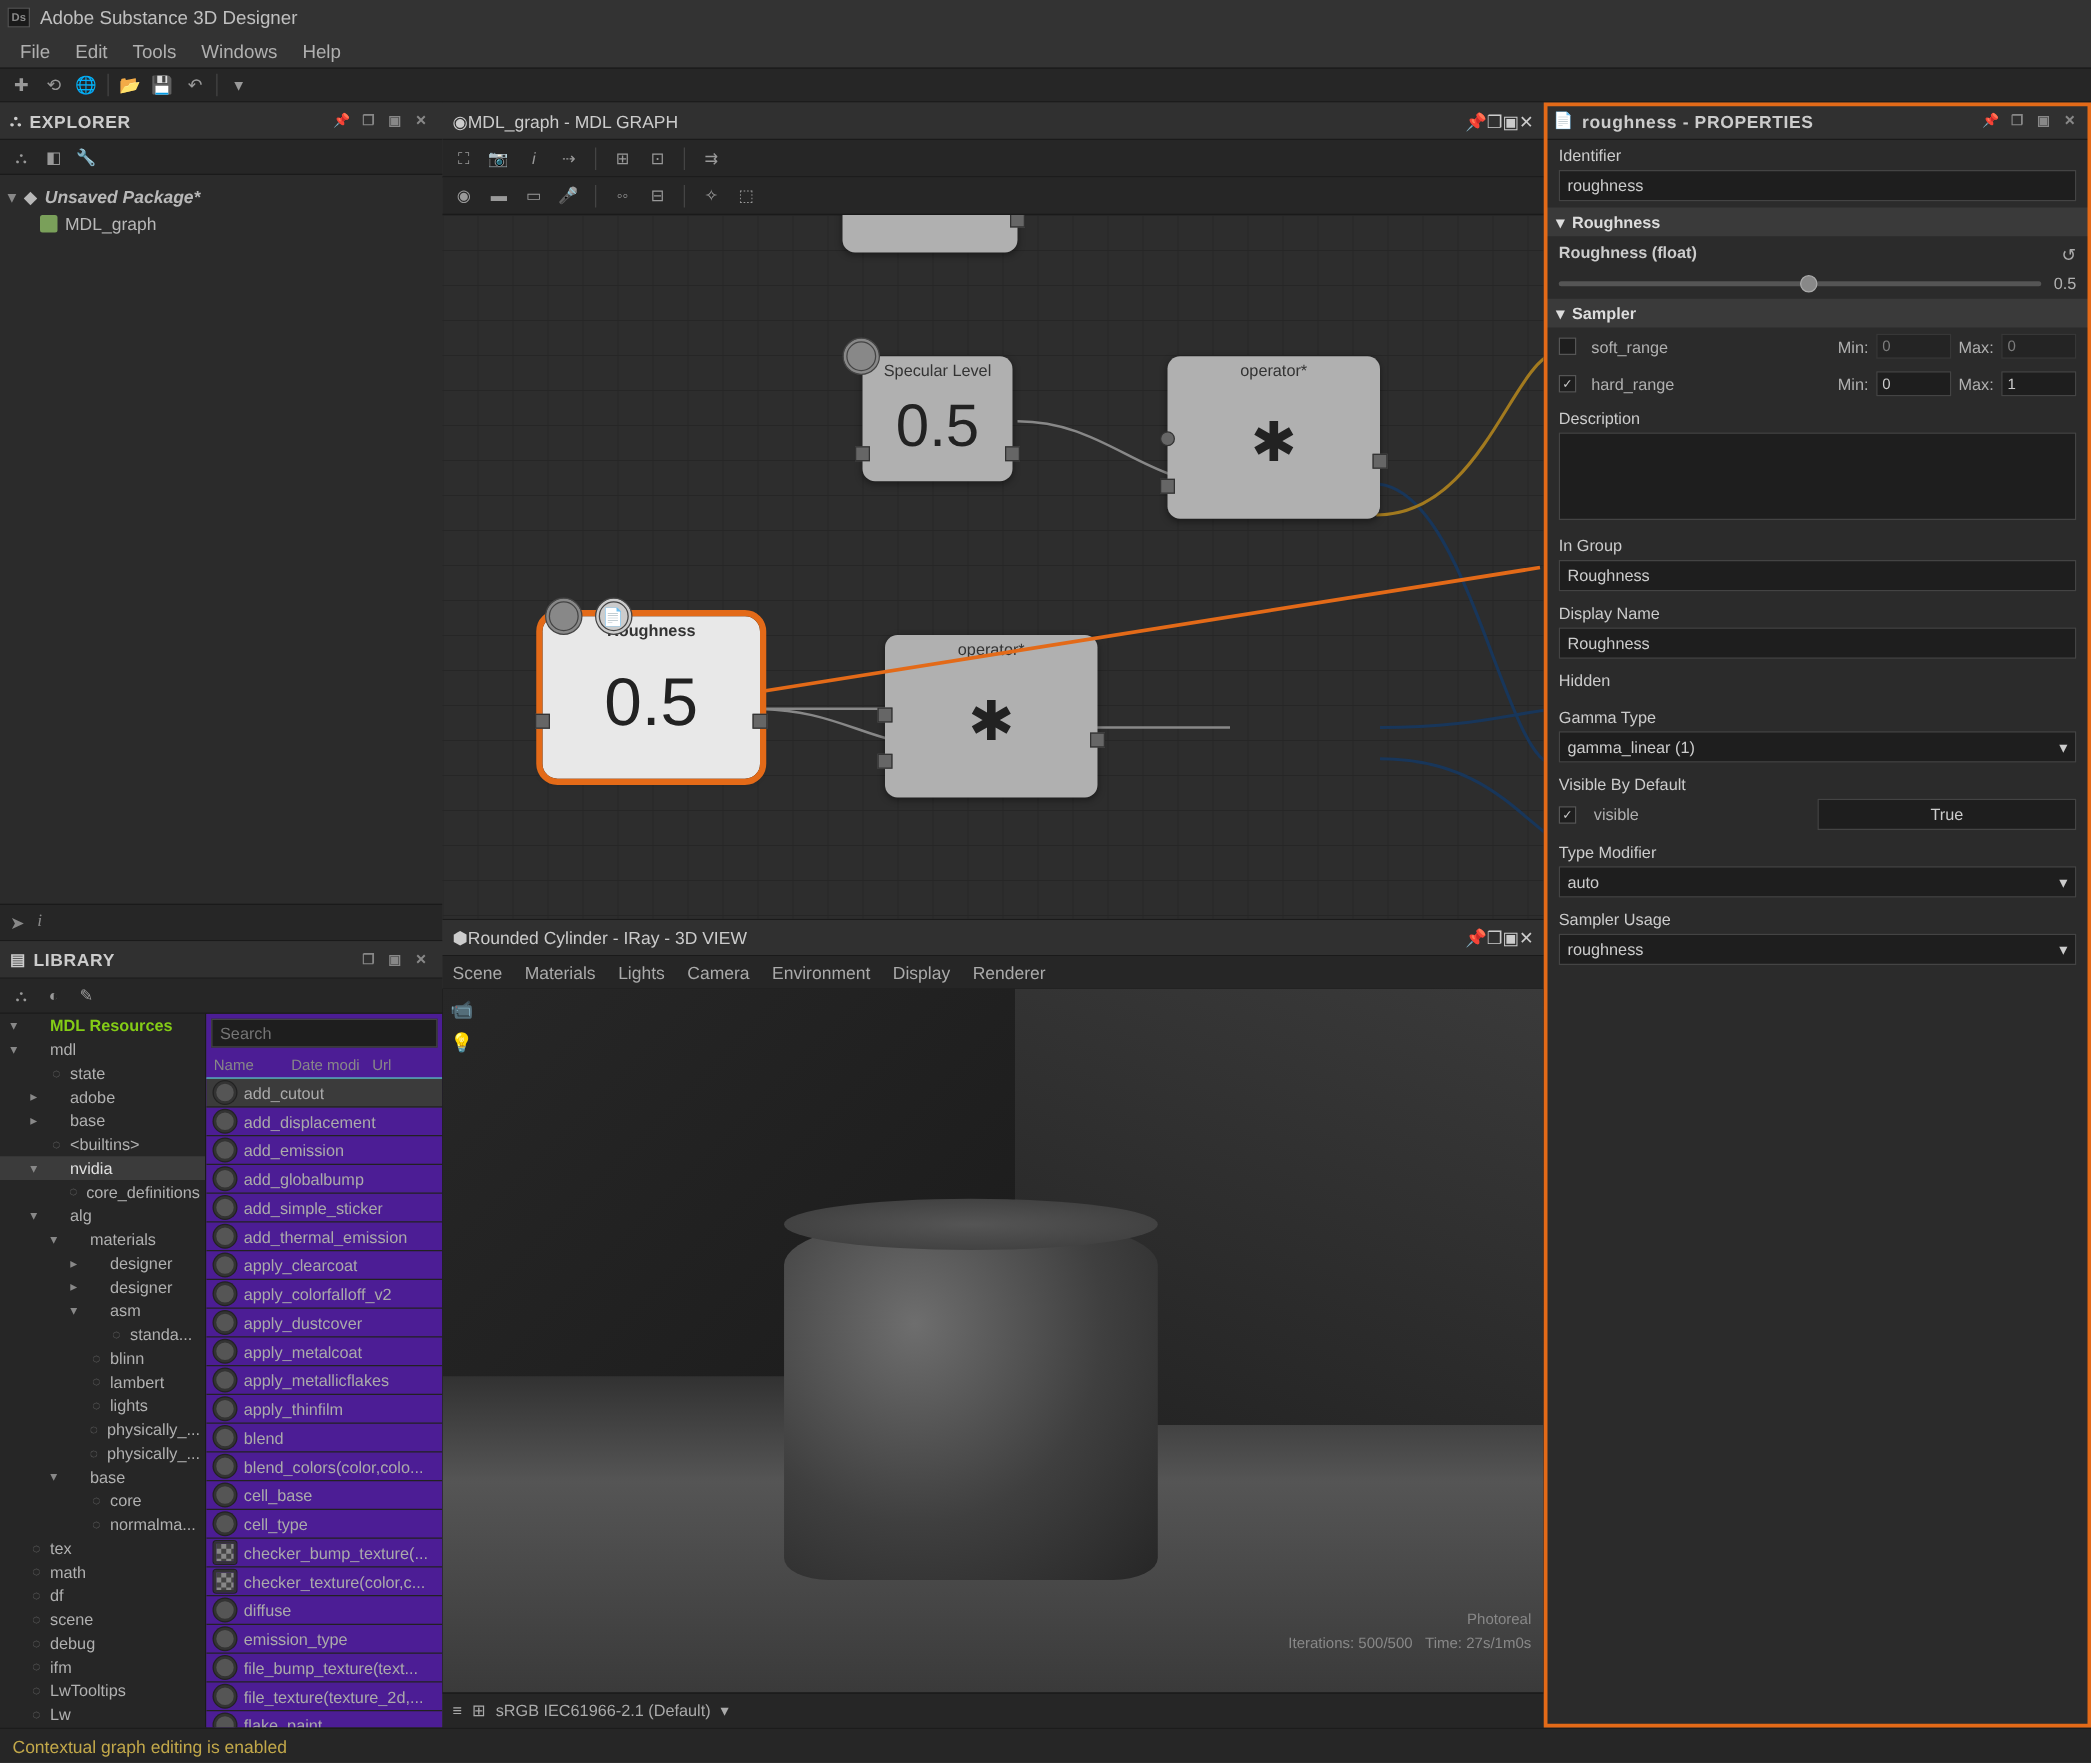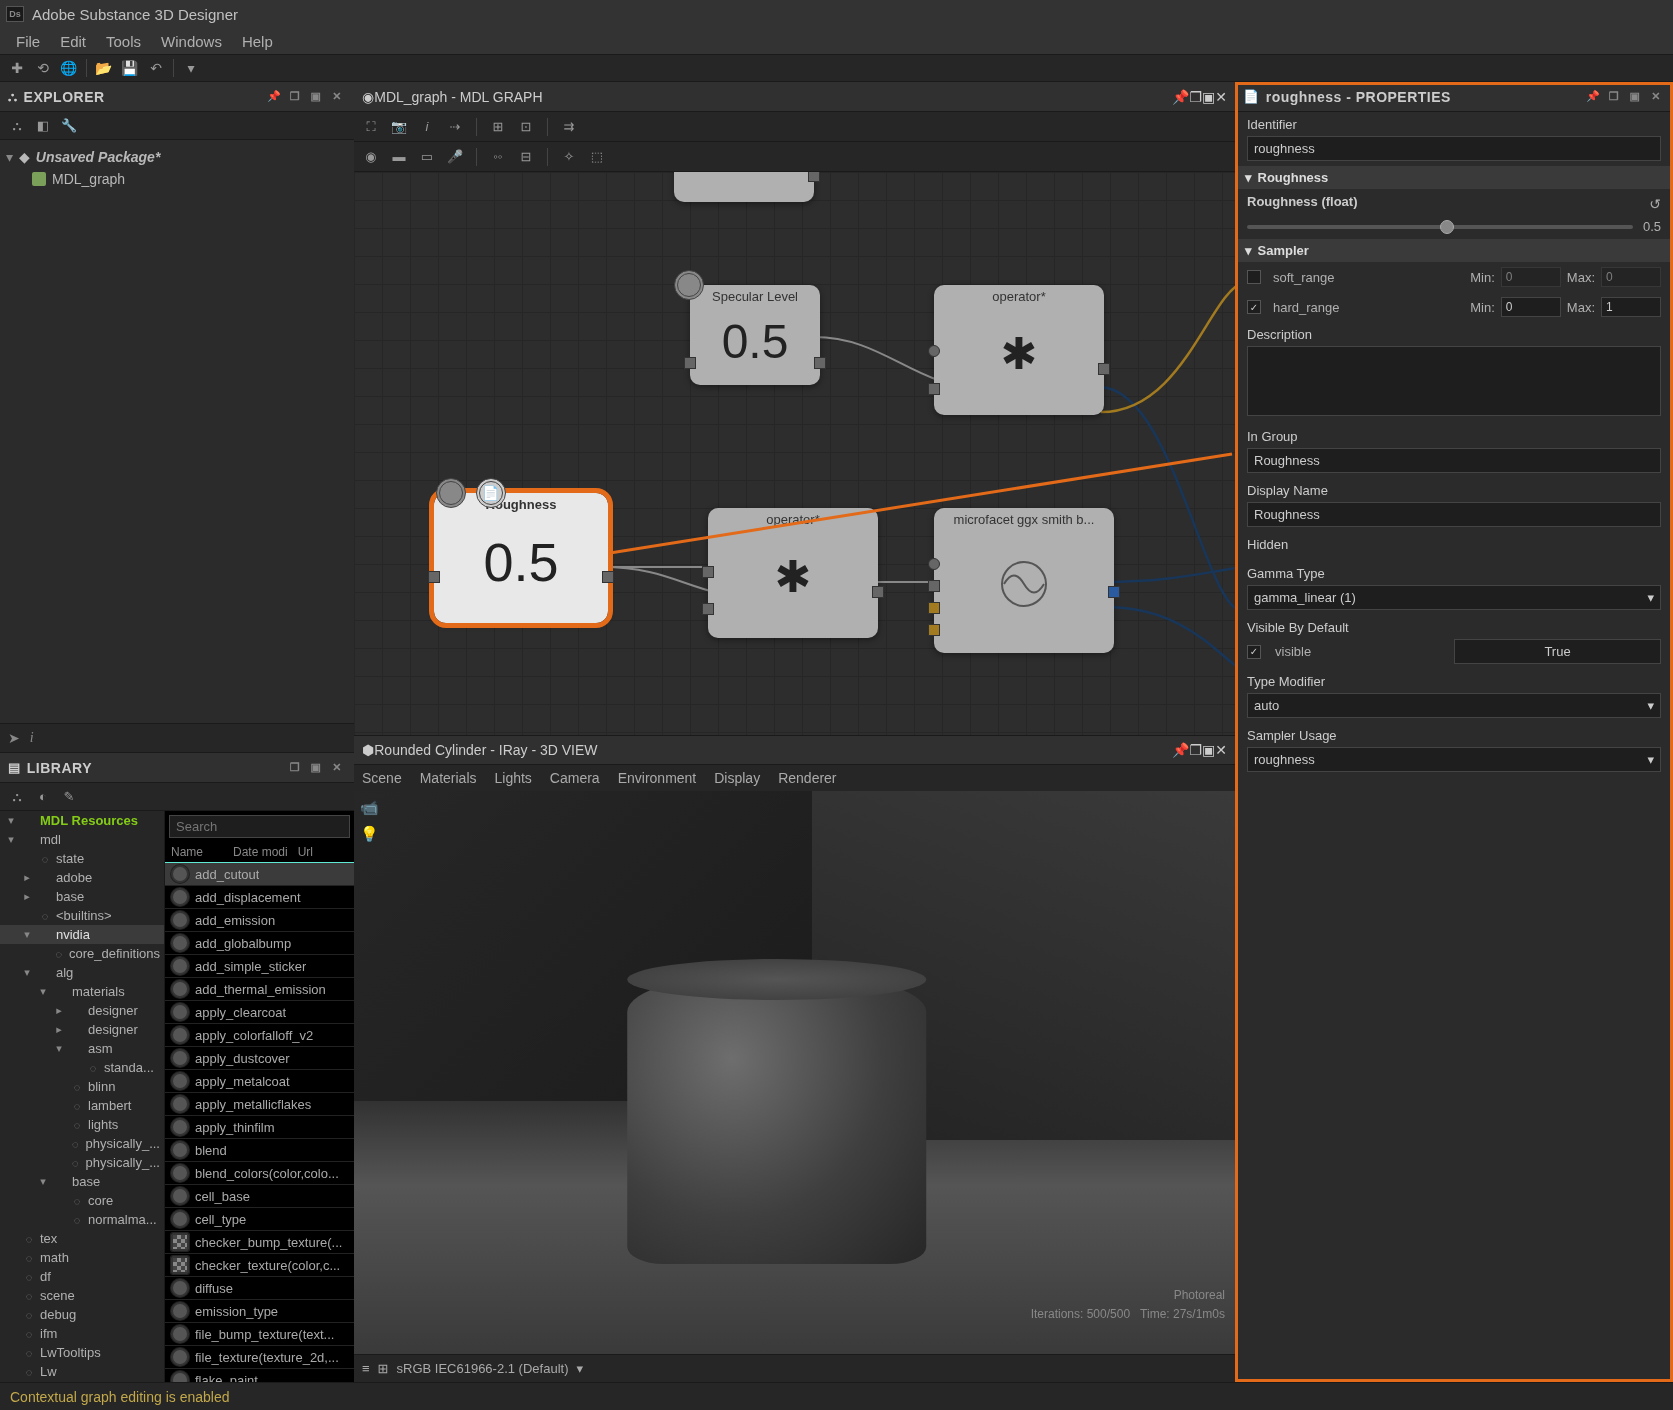--- a/index.html
+++ b/index.html
@@ -90,21 +90,21 @@
   width: 165px; background: #262626; border-right: 1px solid #1a1a1a;
   font-size: 13px; overflow-y: hidden;
 }
 .lib-tree .row {
   display: flex; align-items: center; padding: 2px 4px; white-space: nowrap;
   color: #b0b0b0; gap: 4px;
 }
 .lib-tree .row.sel { background: #3b3b3b; color: #e0e0e0; }
 .lib-tree .ic { width: 14px; height: 14px; display: inline-flex; align-items: center; justify-content: center; font-size: 11px; color: #888; }
 .lib-list {
-  flex: 1; background: #000000; font-size: 13px; overflow-y: hidden;
+  flex: 1; background: #4c1d95; font-size: 13px; overflow-y: hidden;
 }
 .lib-list .search {
   width: calc(100% - 8px); margin: 4px; background: #1e1e1e; border: 1px solid #444;
   color: #aaa; padding: 3px 6px; font-size: 13px;
 }
 .lib-list .cols {
   display: flex; padding: 3px 6px; color: #888; font-size: 12px;
   border-bottom: 1px solid #5eead4;
 }
 .lib-list .cols span:first-child { width: 62px; }
@@ -649,21 +649,21 @@
         <path d="M 248 395 C 320 395 340 425 400 425" stroke="#888" stroke-width="2" fill="none"></path>
         <path d="M 520 410 C 580 410 600 410 630 410" stroke="#888" stroke-width="2" fill="none"></path>
         <path d="M 750 410 C 820 410 850 400 890 395" stroke="#18365a" stroke-width="2.5" fill="none"></path>
         <path d="M 750 435 C 830 435 860 480 890 500" stroke="#18365a" stroke-width="2.5" fill="none"></path>
       </svg>
 
       <div class="node" style="left:320px;top:-30px;width:140px;height:60px">
         <div class="port right" style="top:28px"></div>
       </div>
 
-      <div class="node" style="left:336px;top:113px;width:130px;height:100px">
+      <div class="node" style="left:336px;top:113px;width:120px;height:100px">
         <div class="badge-circle" style="left:-16px"></div>
         <div class="ntitle">Specular Level</div>
         <div class="nbody" style="height:70px">0.5</div>
         <div class="port left" style="top:72px"></div>
         <div class="port right" style="top:72px"></div>
       </div>
 
       <div class="node" style="left:580px;top:113px;width:170px;height:130px">
         <div class="ntitle">operator*</div>
         <div class="nbody" style="height:95px;font-size:44px">✱</div>
@@ -682,34 +682,20 @@
       </div>
 
       <div class="node" style="left:354px;top:336px;width:170px;height:130px">
         <div class="ntitle">operator*</div>
         <div class="nbody" style="height:95px;font-size:44px">✱</div>
         <div class="port left" style="top:58px"></div>
         <div class="port left" style="top:95px"></div>
         <div class="port right" style="top:78px"></div>
       </div>
 
-      <div class="node" style="left:580px;top:336px;width:180px;height:145px">
-        <div class="ntitle">microfacet ggx smith b...</div>
-        <div class="nbody" style="height:110px">
-          <svg width="50" height="50">
-              <circle cx="25" cy="25" r="22" fill="none" stroke="#555" stroke-width="2"></circle>
-              <path d="M5 25 Q15 8 25 25 T45 25" fill="none" stroke="#555" stroke-width="2"></path>
-            </svg>
-        </div>
-        <div class="port left" style="top:50px;border-radius:50%"></div>
-        <div class="port left" style="top:72px"></div>
-        <div class="port left" style="top:94px;background:#a27a1f"></div>
-        <div class="port left" style="top:116px;background:#a27a1f"></div>
-        <div class="port right" style="top:78px;background:#2a5aa0"></div>
-      </div>
     </div>
 
     <div class="view3d-header">
       <span class="ph-icon">⬢</span>
       <span>Rounded Cylinder - IRay - 3D VIEW</span>
       <span class="ph-spacer"></span>
       <span class="ph-btn">📌</span>
       <span class="ph-btn">❐</span>
       <span class="ph-btn">▣</span>
       <span class="ph-btn">✕</span>

